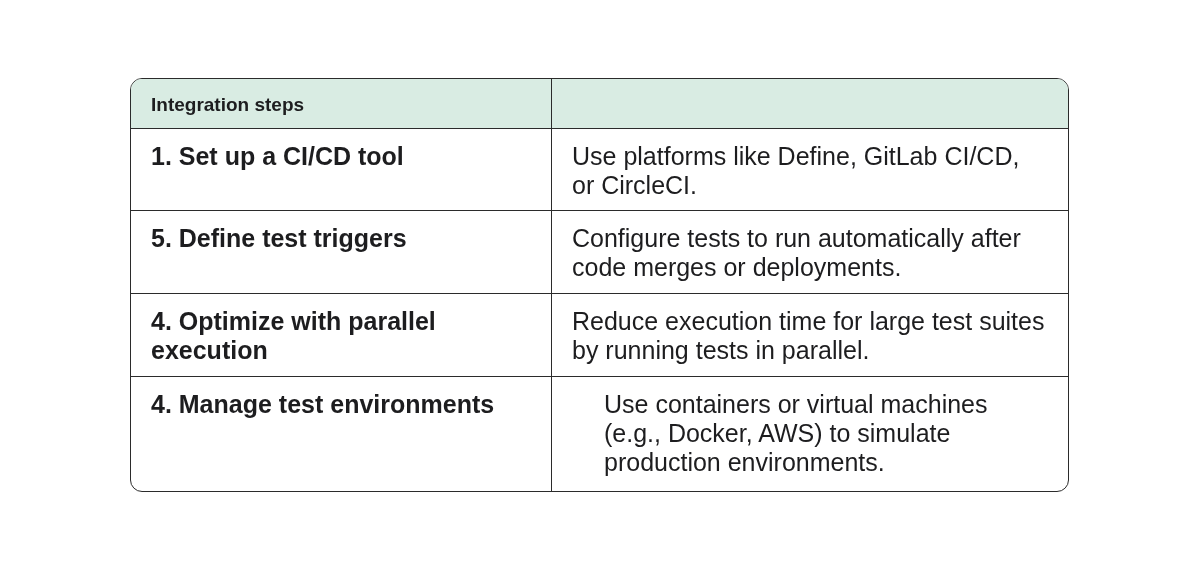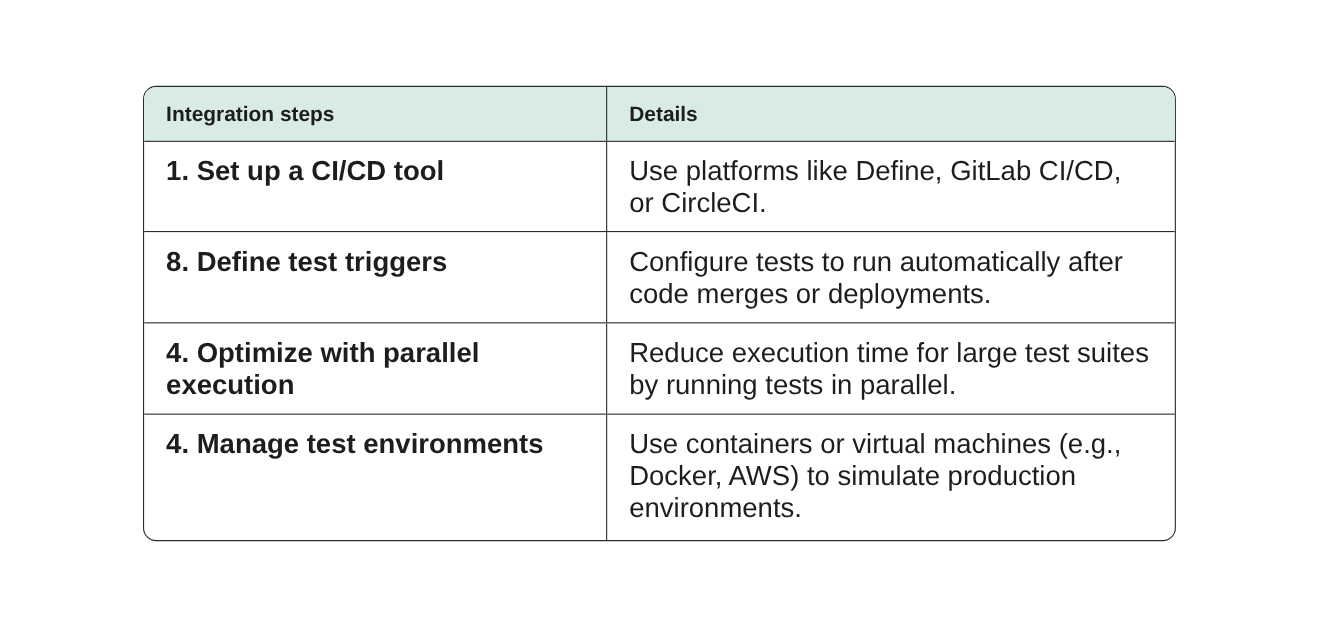--- a/index.html
+++ b/index.html
@@ -55,40 +55,39 @@
     font-weight: bold;
     font-size: 19px;
     padding-top: 11px;
   }
   .body-row .col-step {
     font-weight: bold;
   }
   .row-1 { height: 82px; }
   .row-2 { height: 83px; }
   .row-3 { height: 83px; }
-  .row-4 { height: 116px; }
+  .row-4 { height: 116px; gap: 32px; }
 </style>
 </head>
 <body>
 
 <div class="canvas">
   <div class="table-card">
 
     <div class="t-row header-row">
       <div class="cell col-step">Integration steps</div>
-      <div class="cell col-detail">Details</div>
     </div>
 
     <div class="t-row body-row row-1">
       <div class="cell col-step">1. Set up a CI/CD tool</div>
       <div class="cell col-detail">Use platforms like Define, GitLab CI/CD, or CircleCI.</div>
     </div>
 
     <div class="t-row body-row row-2">
-      <div class="cell col-step">8. Define test triggers</div>
+      <div class="cell col-step">5. Define test triggers</div>
       <div class="cell col-detail">Configure tests to run automatically after code merges or deployments.</div>
     </div>
 
     <div class="t-row body-row row-3">
       <div class="cell col-step">4. Optimize with parallel execution</div>
       <div class="cell col-detail">Reduce execution time for large test suites by running tests in parallel.</div>
     </div>
 
     <div class="t-row body-row row-4">
       <div class="cell col-step">4. Manage test environments</div>

